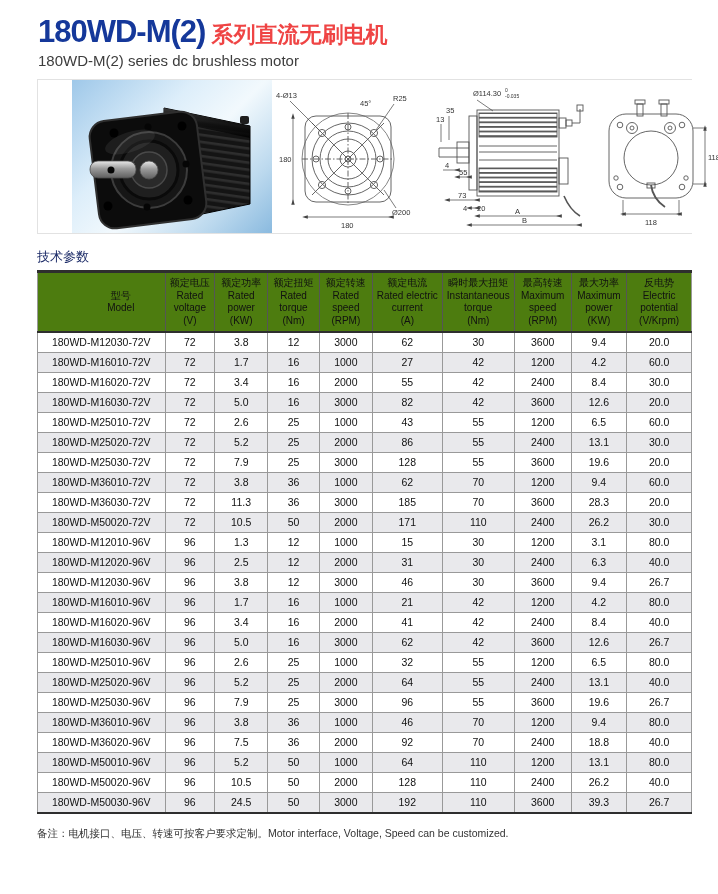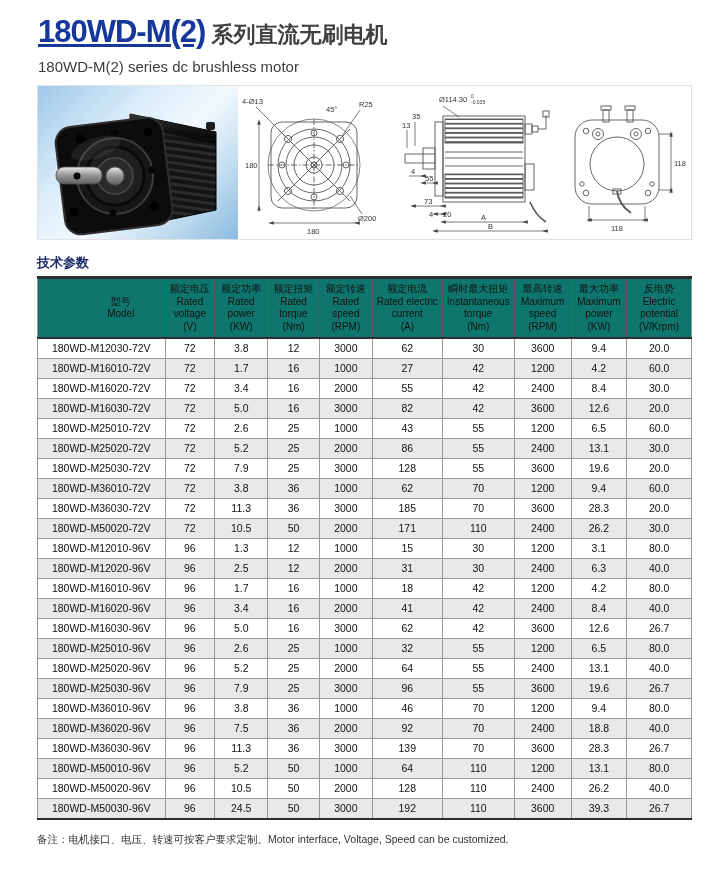--- a/index.html
+++ b/index.html
@@ -6,53 +6,53 @@
   html,body { margin:0; padding:0; background:#ffffff; }
   body {
     width:718px; height:894px; overflow:hidden;
     font-family:"Liberation Sans", sans-serif; color:#222;
   }
   .page { width:718px; height:894px; position:relative; background:#fff; }
 
   
   .titleblock { padding:14px 0 0 38px; }
   .t-model {
-    font-size:31px; font-weight:bold; color:#15389a; letter-spacing:-1px;text-decoration:underline;
+    font-size:31px; font-weight:bold; color:#15389a; letter-spacing:-1px;
   }
   .t-cn {
-    font-size:22px; font-weight:bold; color:#404040; margin-left:6px;
-  }
-  .t-sub { font-size:15px; color:#3d3d3d; margin-top:8px; }
+    font-size:22px; font-weight:bold; color:#ef4444; margin-left:6px;
+  }
+  .t-sub { font-size:15px; color:#3d3d3d; margin-top:2px; }
 
   
   .figure-strip {
     margin:10px 26px 0 37px; width:655px; height:155px;
     border:1px solid #e2e2e2; background:#fff;
-    display:flex; align-items:stretch;
+    display:flex; align-items:stretch;padding-left:34px;
   }
   .photo {
     width:200px; height:100%;
     background:linear-gradient(135deg,#9fc8e9 0%,#ddeefa 35%,#f2f9fd 55%,#bcd9ee 80%,#8abadf 100%);
     flex:0 0 auto;
   }
   .drawing { flex:0 0 auto; height:100%; background:#fff; }
   svg text { font-family:"Liberation Sans", sans-serif; fill:#333; }
 
   
   .section-heading {
-    margin:14px 0 4px 37px; font-size:13px; font-weight:bold; color:#1b2a67;
+    margin:14px 0 4px 37px; font-size:13px; font-weight:normal; color:#1b2a67;
   }
 
   
   table.spec {
     margin-left:37px; width:655px; border-collapse:collapse; table-layout:fixed;
     border-top:3px solid #2e2e2e; border-bottom:2px solid #2e2e2e;
   }
   table.spec thead th {
-    background:#0f766e; font-weight:normal; font-size:10px; line-height:12.5px;
+    background:#4d7c0f; font-weight:normal; font-size:10px; line-height:12.5px;
     border-bottom:2px solid #2e2e2e; border-left:1px solid #555; border-right:1px solid #555;
     padding:4px 1px; vertical-align:middle; color:#111;
   }
   table.spec thead th:first-child { border-left:1px solid #999;padding-left:40px; }
   table.spec thead th:last-child { border-right:1px solid #999; }
   table.spec td {
     font-size:10.5px; text-align:center; height:19px; line-height:19px; padding:0 1px;
     border:1px solid #999; color:#111; white-space:nowrap; overflow:hidden;
   }
   table.spec tbody tr:nth-child(even) td { background:#e9e9ec; }
@@ -485,26 +485,38 @@
           <td>2.5</td>
           <td>12</td>
           <td>2000</td>
           <td>31</td>
           <td>30</td>
           <td>2400</td>
           <td>6.3</td>
           <td>40.0</td>
         </tr>
         <tr>
+          <td>180WD-M12030-96V</td>
+          <td>96</td>
+          <td>3.8</td>
+          <td>12</td>
+          <td>3000</td>
+          <td>46</td>
+          <td>30</td>
+          <td>3600</td>
+          <td>9.4</td>
+          <td>26.7</td>
+        </tr>
+        <tr>
           <td>180WD-M16010-96V</td>
           <td>96</td>
           <td>1.7</td>
           <td>16</td>
           <td>1000</td>
-          <td>18</td>
+          <td>21</td>
           <td>42</td>
           <td>1200</td>
           <td>4.2</td>
           <td>80.0</td>
         </tr>
         <tr>
           <td>180WD-M16020-96V</td>
           <td>96</td>
           <td>3.4</td>
           <td>16</td>
@@ -581,32 +593,20 @@
           <td>7.5</td>
           <td>36</td>
           <td>2000</td>
           <td>92</td>
           <td>70</td>
           <td>2400</td>
           <td>18.8</td>
           <td>40.0</td>
         </tr>
         <tr>
-          <td>180WD-M36030-96V</td>
-          <td>96</td>
-          <td>11.3</td>
-          <td>36</td>
-          <td>3000</td>
-          <td>139</td>
-          <td>70</td>
-          <td>3600</td>
-          <td>28.3</td>
-          <td>26.7</td>
-        </tr>
-        <tr>
           <td>180WD-M50010-96V</td>
           <td>96</td>
           <td>5.2</td>
           <td>50</td>
           <td>1000</td>
           <td>64</td>
           <td>110</td>
           <td>1200</td>
           <td>13.1</td>
           <td>80.0</td>

